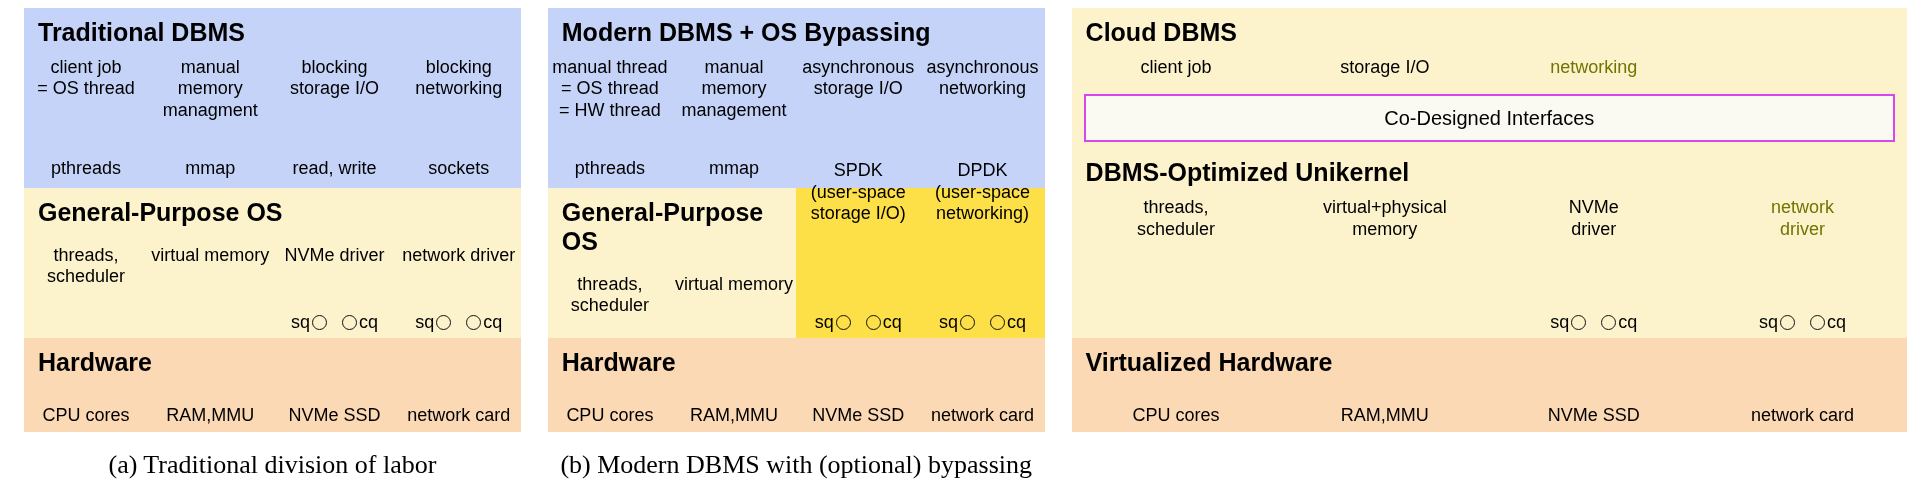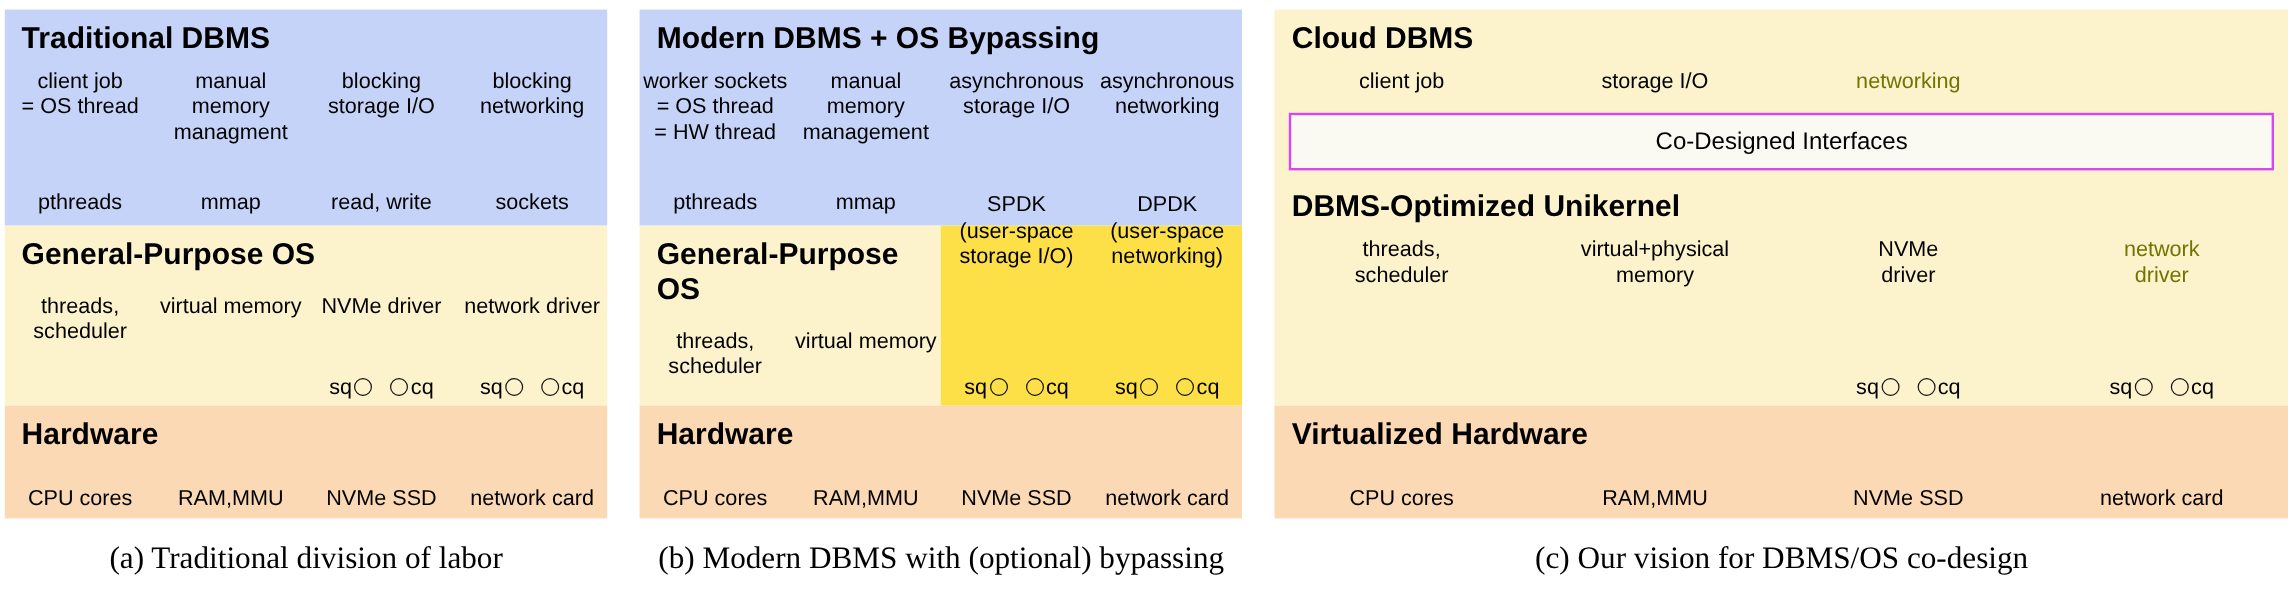--- a/index.html
+++ b/index.html
@@ -1,18 +1,18 @@
 <!DOCTYPE html>
 <html><head>
 <meta charset="utf-8">
 <style>
   * { margin:0; padding:0; box-sizing:border-box; }
   body { background:#ffffff; font-family:"Liberation Sans", sans-serif; color:#000; }
   .page { width:1907px; height:494px; background:#fff; overflow:hidden; }
-  .panels { display:flex; padding:8px 0 0 4px; gap:27px; }
+  .panels { display:flex; padding:8px 0 0 24px; gap:27px; }
   .panel-wrap { display:flex; flex-direction:column; }
   .w-a { width:512px; } .w-b { width:512px; } .w-c { width:861px; }
   .panel { height:424px; display:flex; flex-direction:column; }
 
   .band { display:flex; flex-direction:column; }
   .blue   { background:#c4d3f7; }
   .yellow { background:#fcf3cd; }
   .orange { background:#fcd9b5; }
   .h-dbms { height:180px; }
   .h-mid  { height:150px; }
@@ -120,21 +120,21 @@
       </div>
       <div class="caption">(a) Traditional division of labor</div>
     </div>
 
     <div class="panel-wrap w-b">
       <div class="panel">
 
         <div class="band blue h-dbms">
           <div class="band-title">Modern DBMS + OS Bypassing</div>
           <div class="grid4 items">
-            <div class="cell">worker sockets
+            <div class="cell">manual thread
 = OS thread
 = HW thread</div>
             <div class="cell">manual
 memory
 management</div>
             <div class="cell">asynchronous
 storage I/O</div>
             <div class="cell">asynchronous
 networking</div>
           </div>
@@ -248,17 +248,16 @@
           <div class="band-title">Virtualized Hardware</div>
           <div class="grid4 queues">
             <div class="cell">CPU cores</div>
             <div class="cell">RAM,MMU</div>
             <div class="cell">NVMe SSD</div>
             <div class="cell">network card</div>
           </div>
         </div>
 
       </div>
-      <div class="caption">(c) Our vision for DBMS/OS co-design</div>
     </div>
 
   </div>
 </div>
 
 </body></html>

